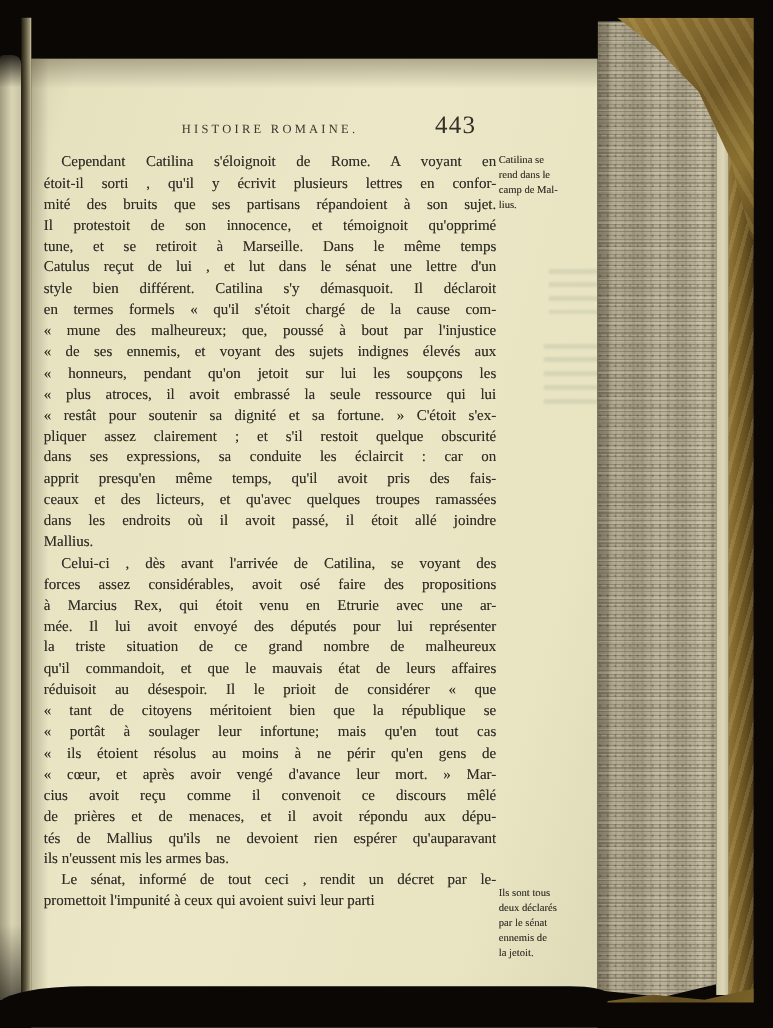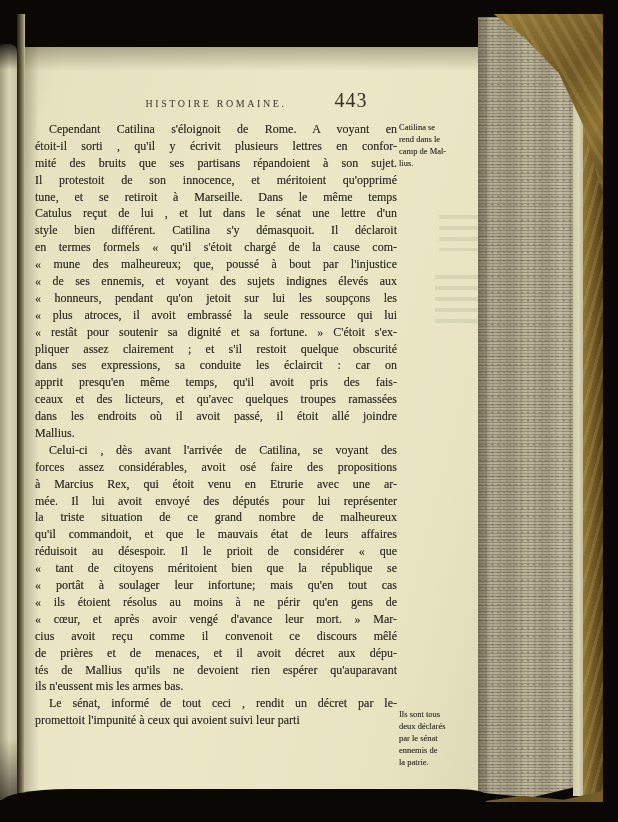--- a/index.html
+++ b/index.html
@@ -70,21 +70,21 @@
   .bottom-curve{position:absolute;left:0;top:789px;width:486px;height:33px;background:#0a0705;z-index:3;
     border-top-left-radius:70px 14px;border-top-right-radius:30px 6px;}
   
   .running-title{
     position:absolute;left:10px;top:51px;width:362px;z-index:1;
     text-align:center;font-size:10px;letter-spacing:2.6px;color:#3a372f;
     font-family:"Liberation Serif","DejaVu Serif",serif;
   }
   .page-number{
     position:absolute;left:296px;top:42px;width:60px;z-index:1;
-    font-size:20px;letter-spacing:1px;color:#33302a;text-align:center;
+    font-size:20px;letter-spacing:1px;color:#33302a;text-align:right;
   }
   .text-block{
     position:absolute;left:10px;top:74px;width:362px;z-index:1;
     color:#302d27;font-size:12px;
   }
   .line{
     height:16.9px;line-height:16.9px;overflow:visible;white-space:nowrap;
     text-align:justify;text-align-last:justify;
     text-shadow:0 0 .4px rgba(48,45,39,.55);
   }
@@ -111,21 +111,21 @@
 
   <div class="page">
     <div class="running-title">HISTOIRE ROMAINE.</div>
     <div class="page-number">443</div>
 
     <div class="text-block" id="text-block">
         <div>
           <div class="line first">Cependant Catilina s'éloignoit de Rome. A voyant en</div>
           <div class="line">étoit-il sorti , qu'il y écrivit plusieurs lettres en confor-</div>
           <div class="line">mité des bruits que ses partisans répandoient à son sujet.</div>
-          <div class="line">Il protestoit de son innocence, et méritoient qu'opprimé</div>
+          <div class="line">Il protestoit de son innocence, et témoignoit qu'opprimé</div>
           <div class="line">tune, et se retiroit à Marseille. Dans le même temps</div>
           <div class="line">Catulus reçut de lui , et lut dans le sénat une lettre d'un</div>
           <div class="line">style bien différent. Catilina s'y démasquoit. Il déclaroit</div>
           <div class="line">en termes formels « qu'il s'étoit chargé de la cause com-</div>
           <div class="line">« mune des malheureux; que, poussé à bout par l'injustice</div>
           <div class="line">« de ses ennemis, et voyant des sujets indignes élevés aux</div>
           <div class="line">« honneurs, pendant qu'on jetoit sur lui les soupçons les</div>
           <div class="line">« plus atroces, il avoit embrassé la seule ressource qui lui</div>
           <div class="line">« restât pour soutenir sa dignité et sa fortune. » C'étoit s'ex-</div>
           <div class="line">pliquer assez clairement ; et s'il restoit quelque obscurité</div>
@@ -141,42 +141,42 @@
           <div class="line">à Marcius Rex, qui étoit venu en Etrurie avec une ar-</div>
           <div class="line">mée. Il lui avoit envoyé des députés pour lui représenter</div>
           <div class="line">la triste situation de ce grand nombre de malheureux</div>
           <div class="line">qu'il commandoit, et que le mauvais état de leurs affaires</div>
           <div class="line">réduisoit au désespoir. Il le prioit de considérer « que</div>
           <div class="line">« tant de citoyens méritoient bien que la république se</div>
           <div class="line">« portât à soulager leur infortune; mais qu'en tout cas</div>
           <div class="line">« ils étoient résolus au moins à ne périr qu'en gens de</div>
           <div class="line">« cœur, et après avoir vengé d'avance leur mort. » Mar-</div>
           <div class="line">cius avoit reçu comme il convenoit ce discours mêlé</div>
-          <div class="line">de prières et de menaces, et il avoit décret aux dépu-</div>
+          <div class="line">de prières et de menaces, et il avoit répondu aux dépu-</div>
           <div class="line">tés de Mallius qu'ils ne devoient rien espérer qu'auparavant</div>
           <div class="line last">ils n'eussent mis les armes bas.</div>
         </div>
         <div>
           <div class="line first">Le sénat, informé de tout ceci , rendit un décret par le-</div>
           <div class="line last">promettoit l'impunité à ceux qui avoient suivi leur parti</div>
         </div>
       </div>
 
     <div class="margin-note note-1" id="mnote-0">
         <div class="mline">Catilina se</div>
         <div class="mline">rend dans le</div>
         <div class="mline">camp de Mal-</div>
         <div class="mline">lius.</div>
       </div>
     <div class="margin-note note-2" id="mnote-1">
         <div class="mline">Ils sont tous</div>
         <div class="mline">deux déclarés</div>
         <div class="mline">par le sénat</div>
         <div class="mline">ennemis de</div>
-        <div class="mline">la patrie.</div>
+        <div class="mline">la jetoit.</div>
       </div>
 
     <div class="ghost g1"></div>
     <div class="ghost g2"></div>
   </div>
 
   <div class="fore-edge"></div>
   <div class="edge-inner"></div>
   <div class="cover-strip"></div>
   <div class="cover-corner"></div>

